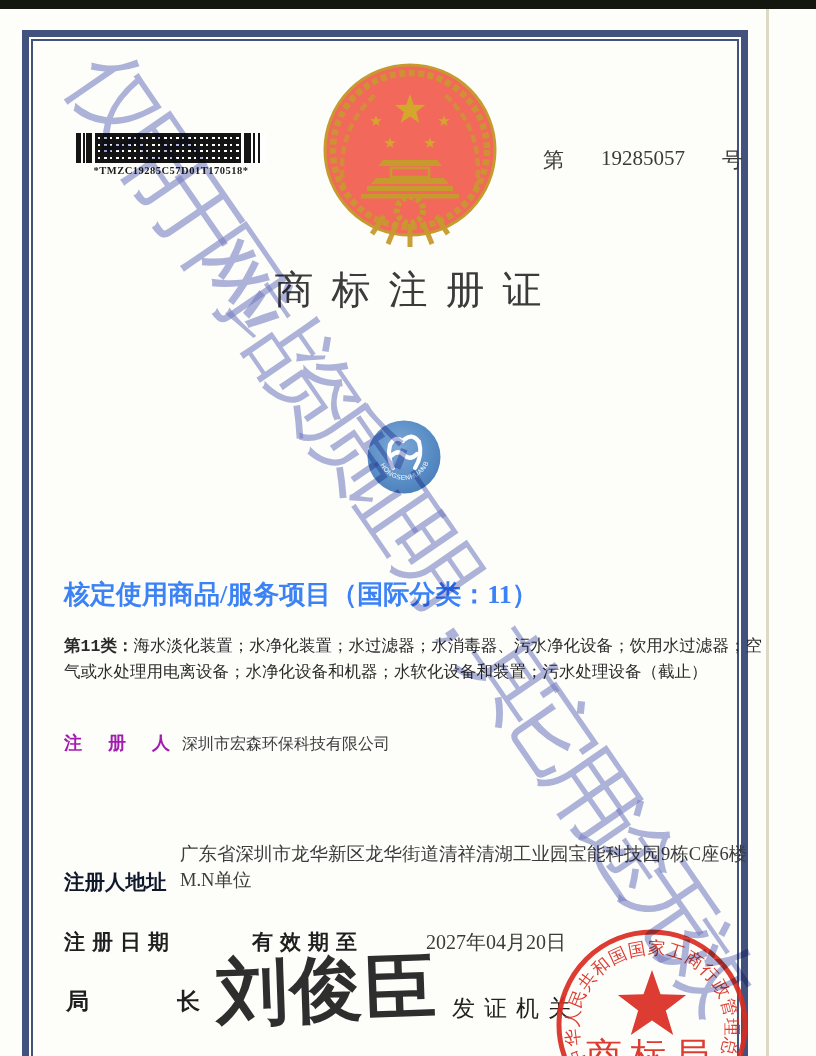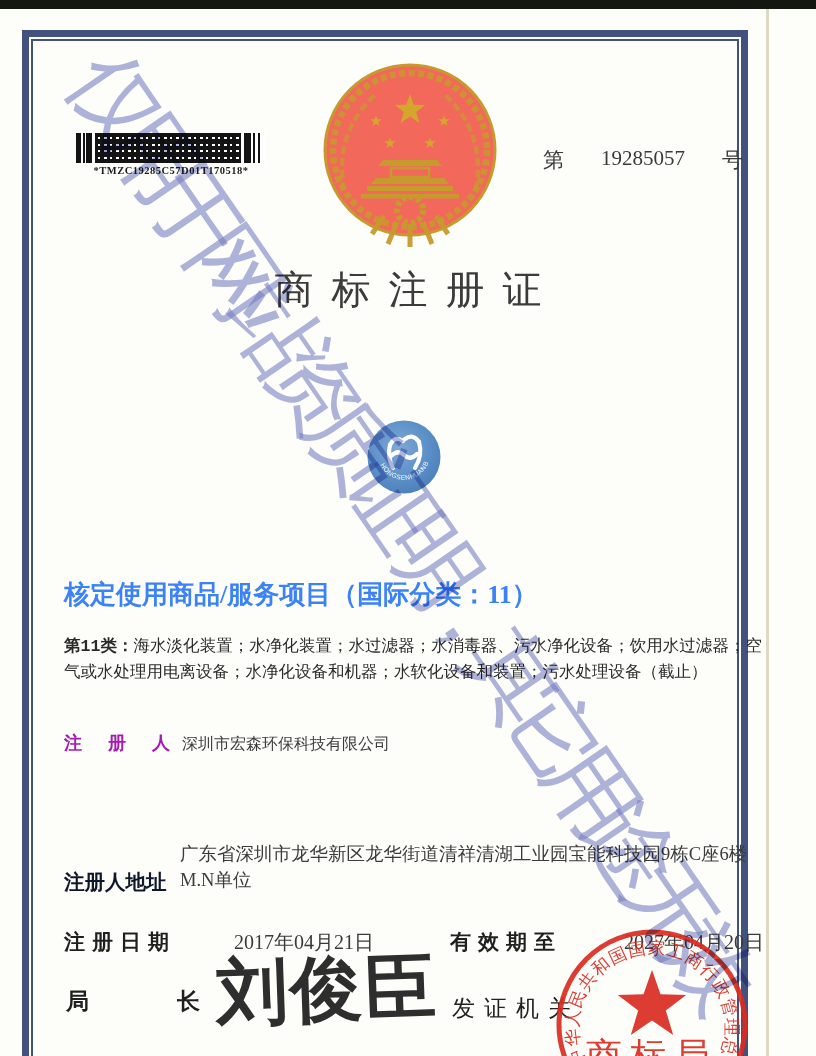--- a/index.html
+++ b/index.html
@@ -151,21 +151,20 @@
 <p class="abs goods"><b>第11类：</b><span>海水淡化装置；水净化装置；水过滤器；水消毒器、污水净化设备；饮用水过滤器；空气或水处理用电离设备；水净化设备和机器；水软化设备和装置；污水处理设备（截止）</span></p>
 
 <div class="abs reg-label">注册人</div>
 <div class="abs reg-value">深圳市宏森环保科技有限公司</div>
 
 <div class="abs addr-label">注册人地址</div>
 <div class="abs addr-value">广东省深圳市龙华新区龙华街道清祥清湖工业园宝能科技园9栋C座6楼M.N单位</div>
 
 <div class="abs dates">
   <span class="date-label">注册日期</span>
-  <span class="date-value g1">2017年04月21日</span>
   <span class="date-label g2">有效期至</span>
   <span class="date-value g3">2027年04月20日</span>
 </div>
 
 <div class="abs director-labels">
   <span>局</span>
   <span>长</span>
 </div>
 <div class="abs signature">刘俊臣</div>
 <div class="abs issuer">发证机关</div>

